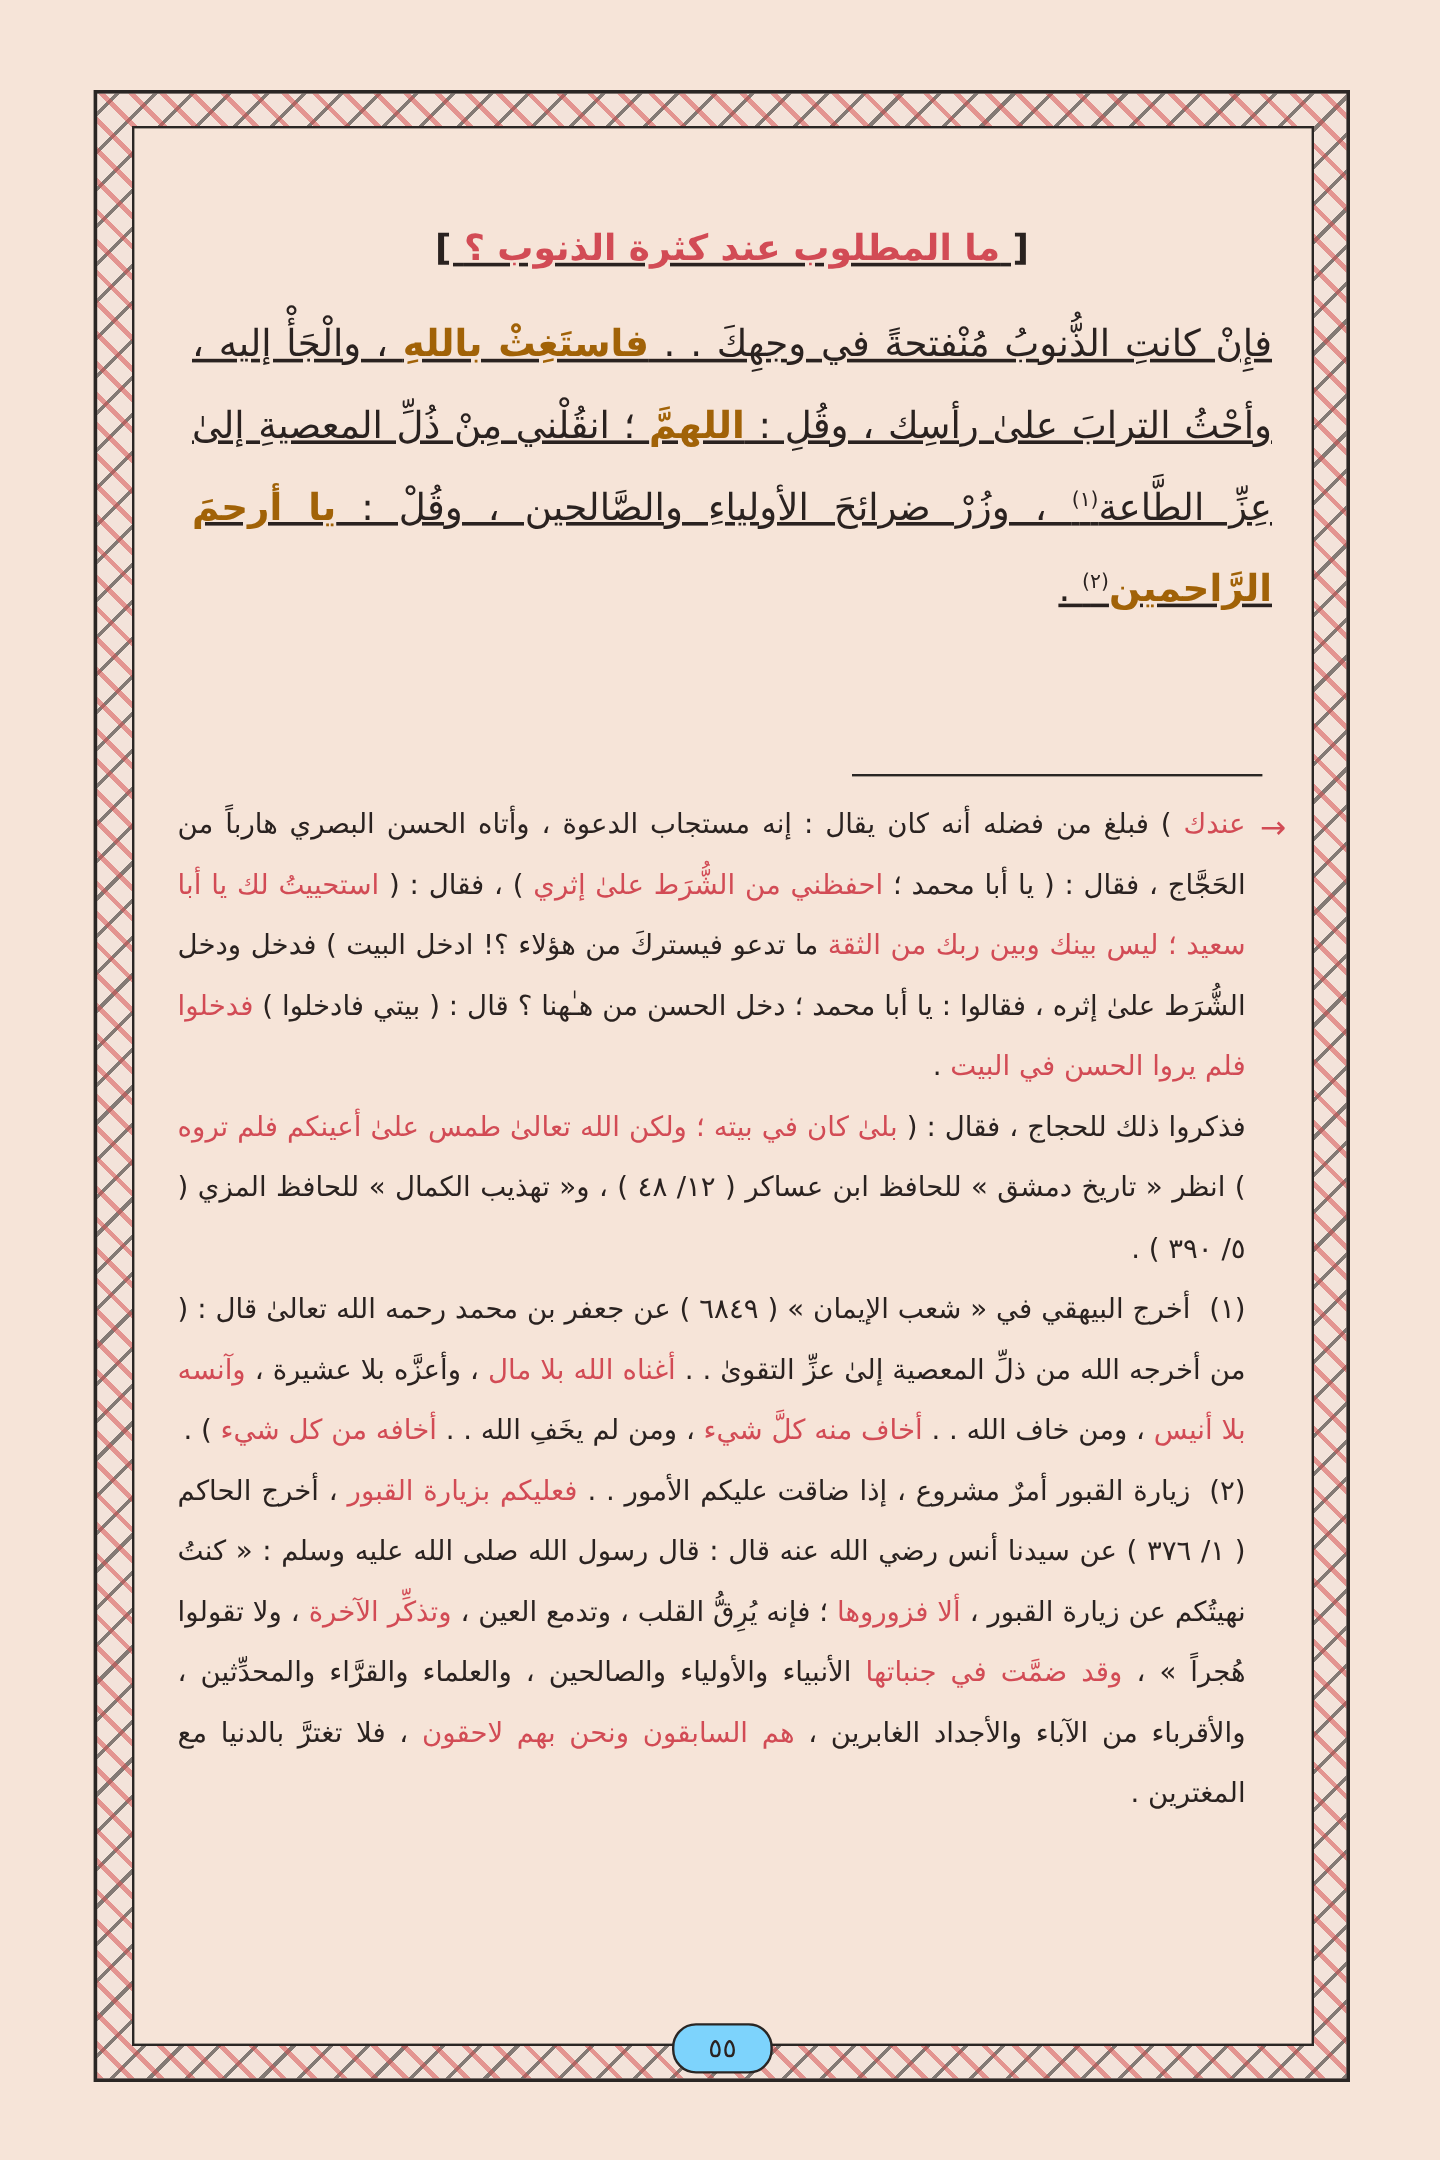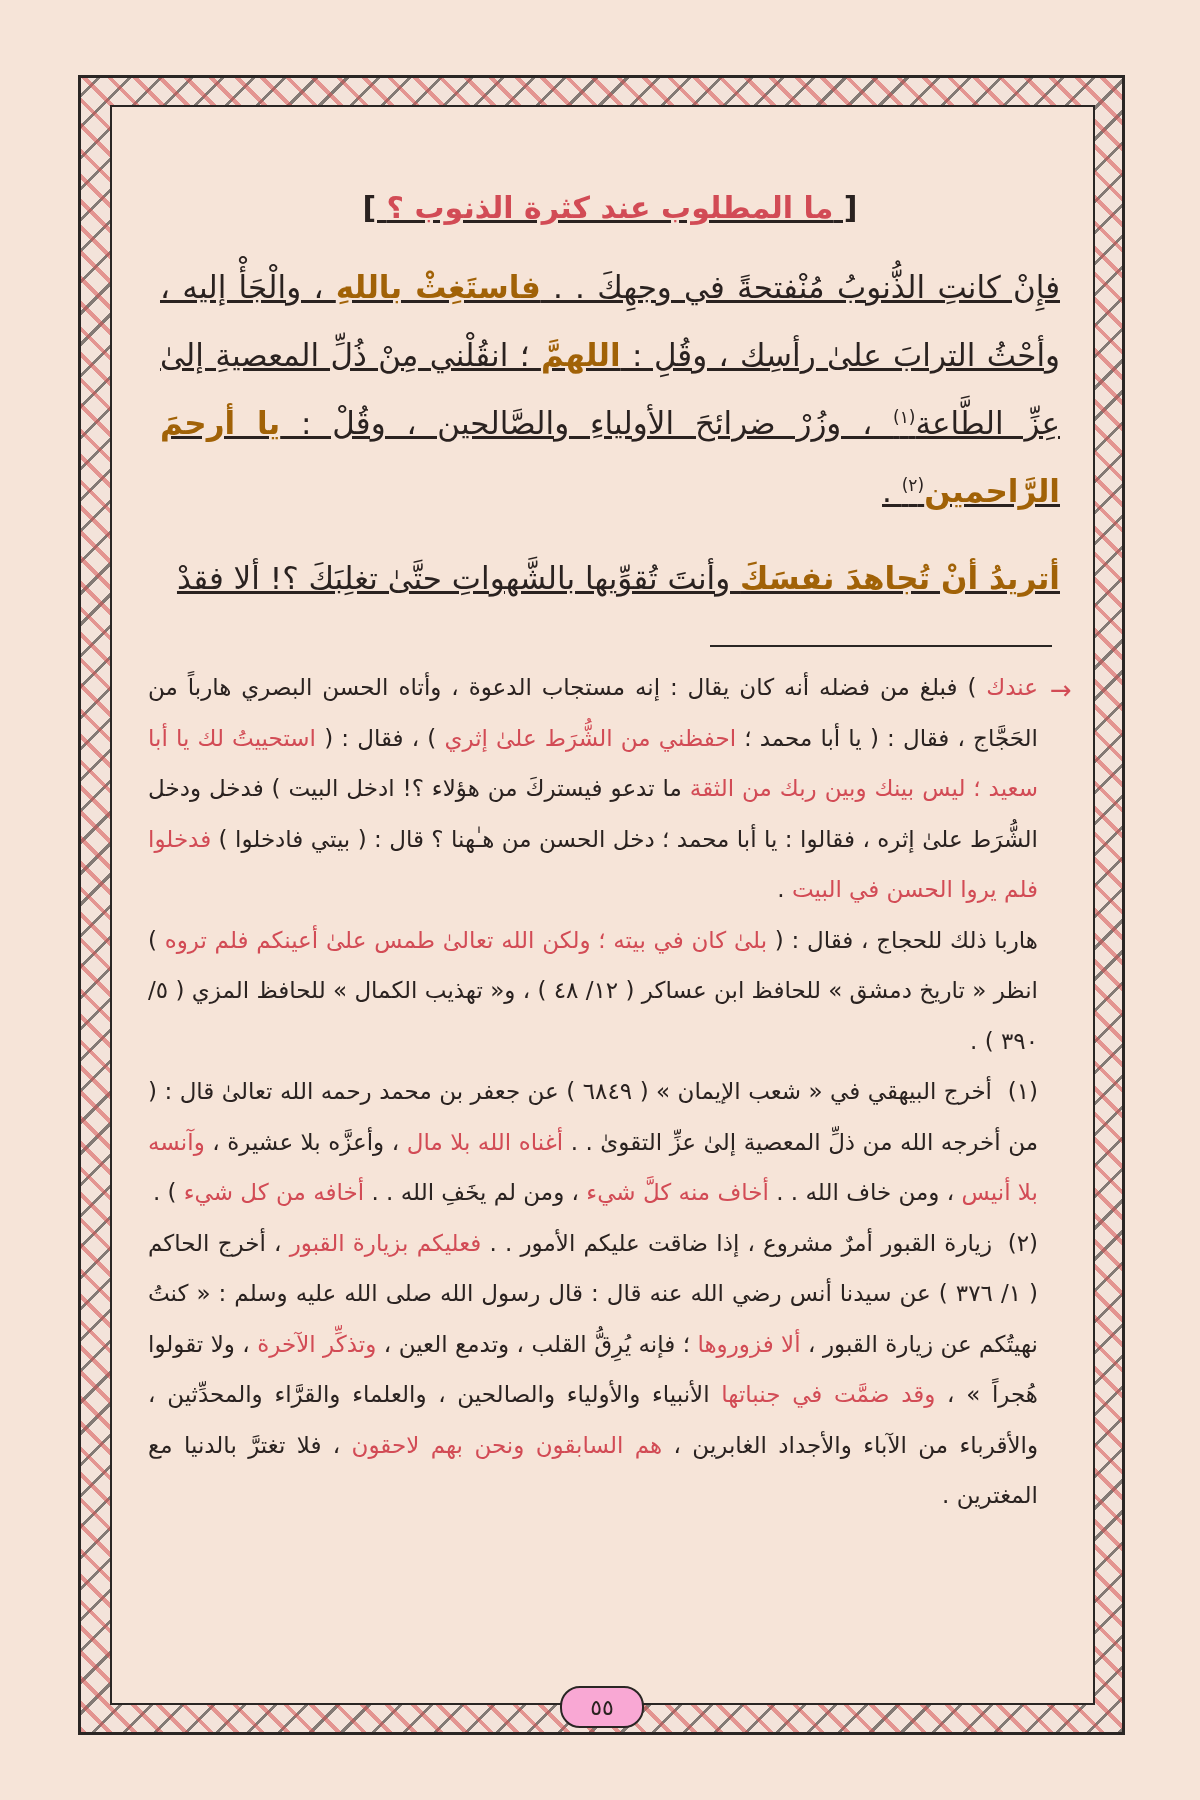--- a/index.html
+++ b/index.html
@@ -26,21 +26,21 @@
       left: 110px; top: 105px; width: 985px; height: 1600px;
       border: 2px solid #2a2624;
       box-sizing: border-box;
       background: #f6e4d8;
     }
     .page-number-box {
       position: absolute;
       left: 560px; top: 1686px; width: 80px; height: 38px;
       border: 2px solid #2a2624;
       border-radius: 20px;
-      background: #f9a8d4;
+      background: #7dd3fc;
       display: flex; align-items: center; justify-content: center;
       font-size: 22px; color: #2a2220;
     }
     .content {
       position: absolute;
       left: 160px; top: 190px; width: 900px;
       direction: rtl;
       text-align: justify;
       text-decoration: underline;
     }
@@ -100,34 +100,31 @@
 
 <div class="content">
   <h1 class="title">
     <span>[ </span><span class="red">ما المطلوب عند كثرة الذنوب ؟</span><span> ]</span>
   </h1>
 
   <p class="main-text">
     <span>فإِنْ كانتِ الذُّنوبُ مُنْفتحةً في وجهِكَ . . </span><span class="redb">فاستَغِثْ باللهِ</span><span> ، والْجَأْ إليه ، وأحْثُ الترابَ علىٰ رأسِك ، وقُلِ : </span><span class="redb">اللهمَّ</span><span> ؛ انقُلْني مِنْ ذُلِّ المعصيةِ إلىٰ عِزِّ الطَّاعة</span><sup>(١)</sup><span> ، وزُرْ ضرائحَ الأولياءِ والصَّالحين ، وقُلْ : </span><span class="redb">يا أرحمَ الرَّاحمين</span><sup>(٢)</sup><span> .</span>
   </p>
 
-  <p class="question">
-    <span class="redb">أتريدُ أنْ تُجاهدَ نفسَكَ</span><span> وأنتَ تُقوِّيها بالشَّهواتِ حتَّىٰ تغلِبَكَ ؟! ألا فقدْ</span>
-  </p>
 </div>
 
 <div class="separator"></div>
 <div class="continue-arrow">→</div>
 
 <div class="footnotes">
   <p class="fn">
     <span class="red">عندك</span><span> ) فبلغ من فضله أنه كان يقال : إنه مستجاب الدعوة ، وأتاه الحسن البصري هارباً من الحَجَّاج ، فقال : ( يا أبا محمد ؛ </span><span class="red">احفظني من الشُّرَط علىٰ إثري</span><span> ) ، فقال : ( </span><span class="red">استحييتُ لك يا أبا سعيد ؛ ليس بينك وبين ربك من الثقة</span><span> ما تدعو فيستركَ من هؤلاء ؟! ادخل البيت ) فدخل ودخل الشُّرَط علىٰ إثره ، فقالوا : يا أبا محمد ؛ دخل الحسن من هـٰهنا ؟ قال : ( بيتي فادخلوا ) </span><span class="red">فدخلوا فلم يروا الحسن في البيت</span><span> .</span>
   </p>
   <p class="fn">
-    <span>هاربا ذلك للحجاج ، فقال : ( </span><span class="red">بلىٰ كان في بيته ؛ ولكن الله تعالىٰ طمس علىٰ أعينكم فلم تروه</span><span> ) انظر « تاريخ دمشق » للحافظ ابن عساكر ( ١٢/ ٤٨ ) ، و« تهذيب الكمال » للحافظ المزي ( ٥/ ٣٩٠ ) .</span>
+    <span>فذكروا ذلك للحجاج ، فقال : ( </span><span class="red">بلىٰ كان في بيته ؛ ولكن الله تعالىٰ طمس علىٰ أعينكم فلم تروه</span><span> ) انظر « تاريخ دمشق » للحافظ ابن عساكر ( ١٢/ ٤٨ ) ، و« تهذيب الكمال » للحافظ المزي ( ٥/ ٣٩٠ ) .</span>
   </p>
 
   <p class="fn">
     <span class="fn-num">(١)</span><span>أخرج البيهقي في « شعب الإيمان » ( ٦٨٤٩ ) عن جعفر بن محمد رحمه الله تعالىٰ قال : ( من أخرجه الله من ذلِّ المعصية إلىٰ عزِّ التقوىٰ . . </span><span class="red">أغناه الله بلا مال</span><span> ، وأعزَّه بلا عشيرة ، </span><span class="red">وآنسه بلا أنيس</span><span> ، ومن خاف الله . . </span><span class="red">أخاف منه كلَّ شيء</span><span> ، ومن لم يخَفِ الله . . </span><span class="red">أخافه من كل شيء</span><span> ) .</span>
   </p>
 
   <p class="fn">
     <span class="fn-num">(٢)</span><span>زيارة القبور أمرٌ مشروع ، إذا ضاقت عليكم الأمور . . </span><span class="red">فعليكم بزيارة القبور</span><span> ، أخرج الحاكم ( ١/ ٣٧٦ ) عن سيدنا أنس رضي الله عنه قال : قال رسول الله صلى الله عليه وسلم : « كنتُ نهيتُكم عن زيارة القبور ، </span><span class="red">ألا فزوروها</span><span> ؛ فإنه يُرِقُّ القلب ، وتدمع العين ، </span><span class="red">وتذكِّر الآخرة</span><span> ، ولا تقولوا هُجراً » ، </span><span class="red">وقد ضمَّت في جنباتها</span><span> الأنبياء والأولياء والصالحين ، والعلماء والقرَّاء والمحدِّثين ، والأقرباء من الآباء والأجداد الغابرين ، </span><span class="red">هم السابقون ونحن بهم لاحقون</span><span> ، فلا تغترَّ بالدنيا مع المغترين .</span>
   </p>
 </div>

